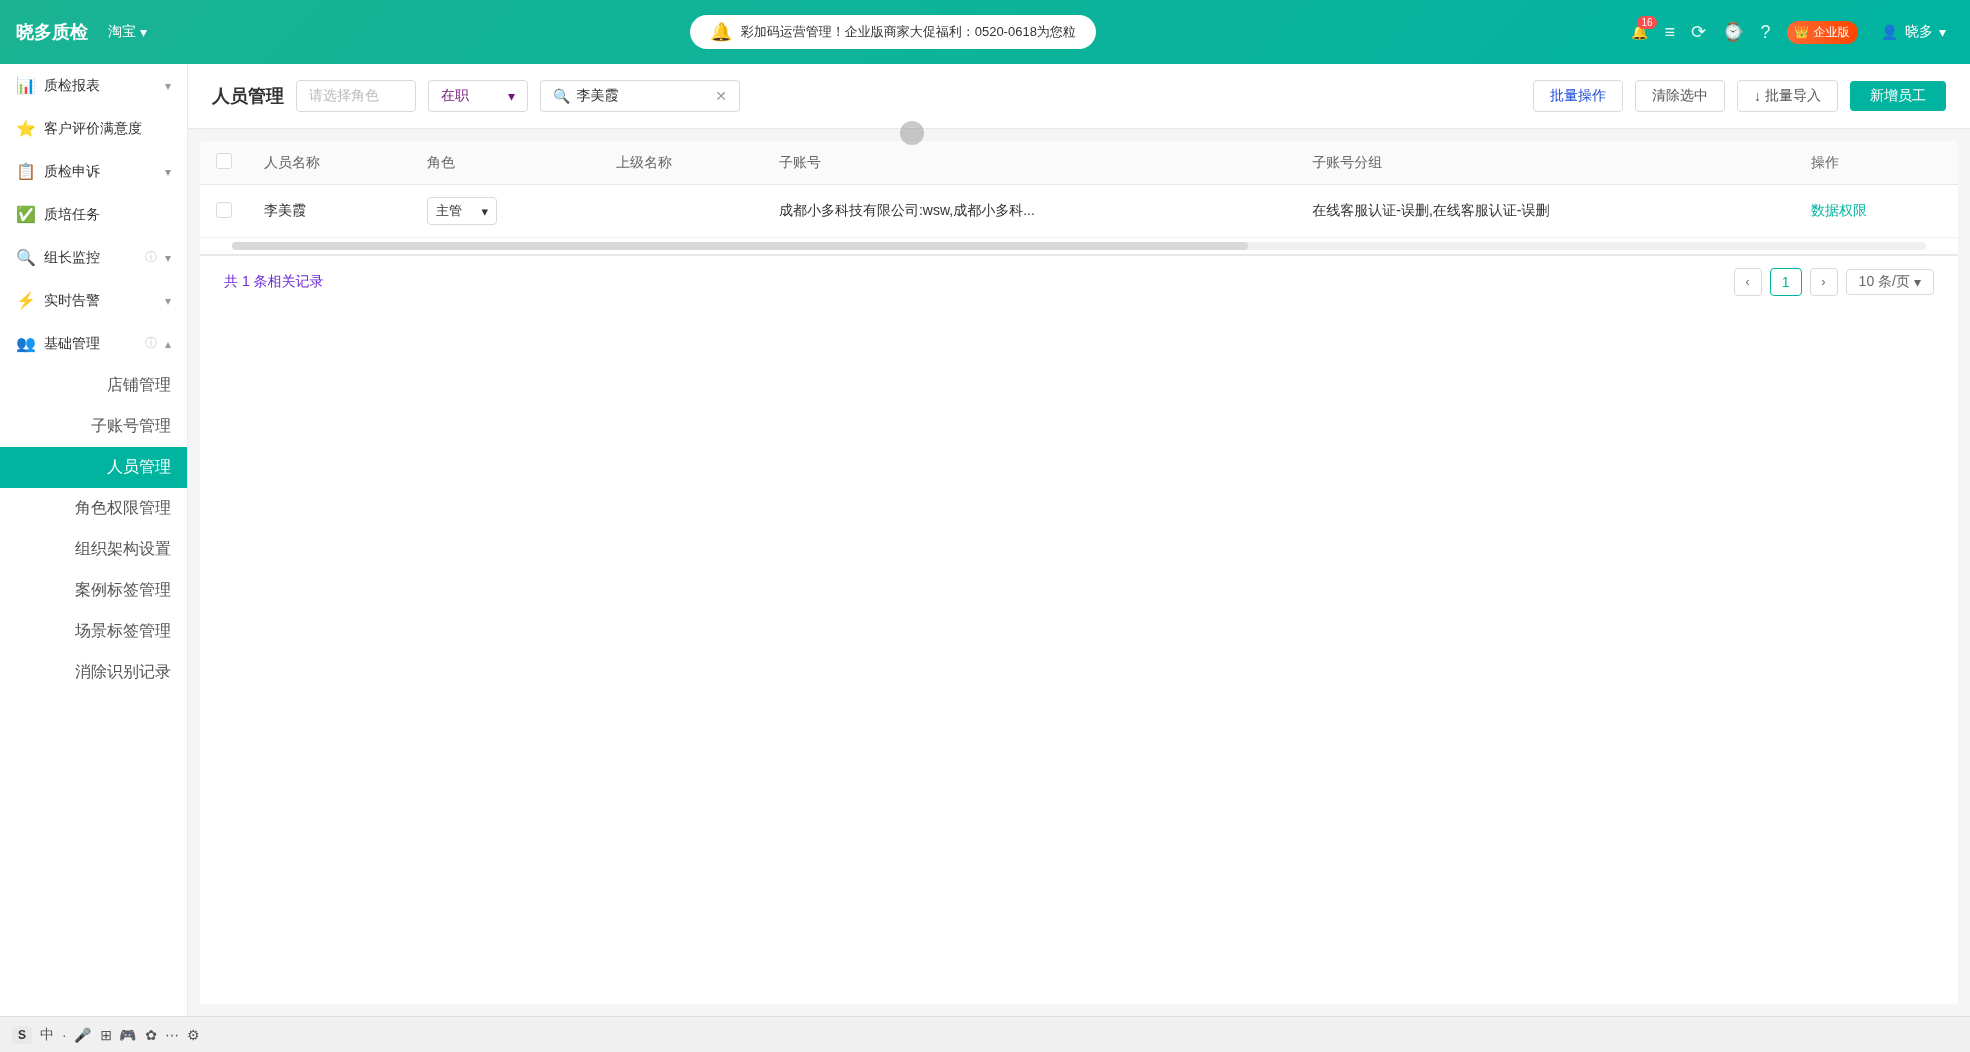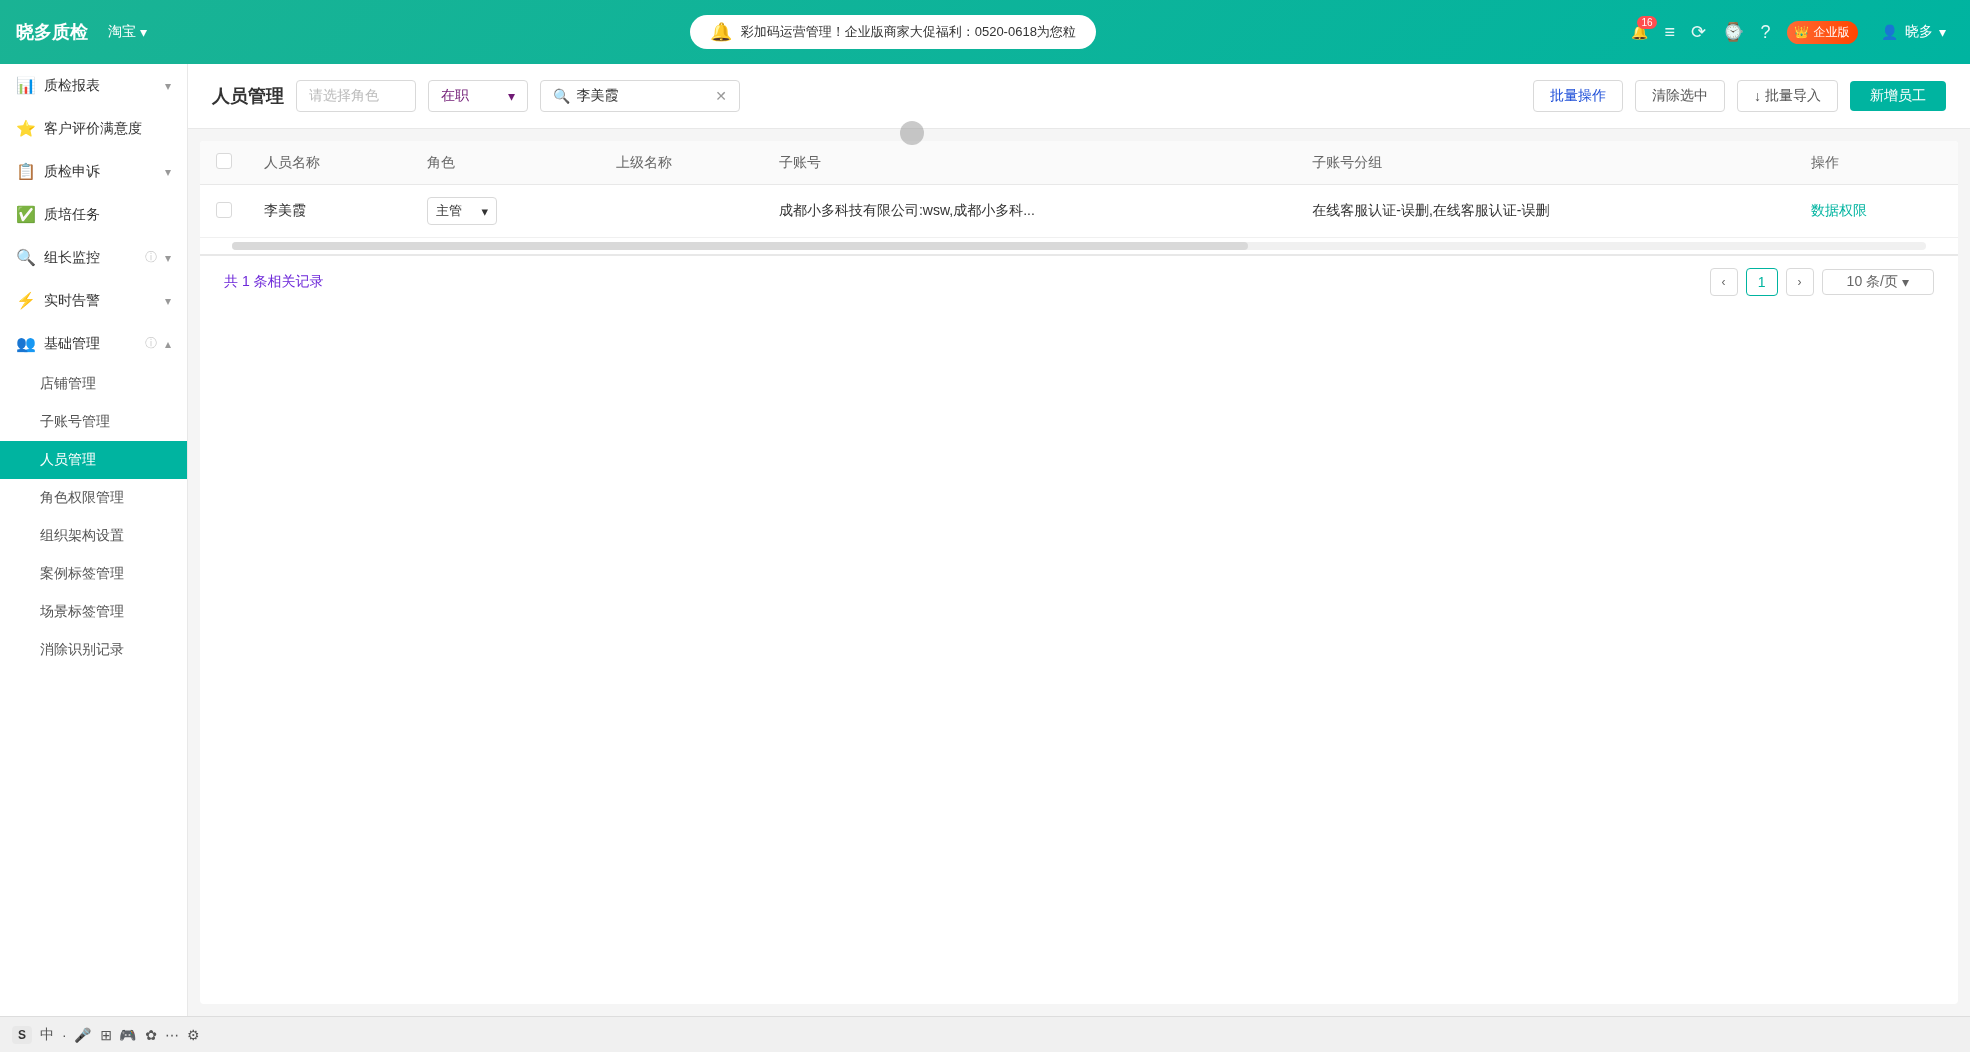--- a/index.html
+++ b/index.html
@@ -127,21 +127,22 @@
       font-size: 14px;
       position: relative;
     }
     .sidebar-item-icon { font-size: 16px; }
     .sidebar-item-label { flex: 1; }
     .sidebar-arrow { font-size: 12px; color: #999; }
     .sidebar-sub-item {
       padding: 10px 16px 10px 40px;
       cursor: pointer;
       color: #555;
-      font-size: 14px;
+      font-size: 16px;
+      text-align: right;
     }
     .sidebar-sub-item.active { background: #00b4a0; color: white; }
     .sidebar-info-icon { font-size: 12px; color: #ccc; margin-left: 4px; }
 
     
     .content {
       flex: 1;
       display: flex;
       flex-direction: column;
       overflow: hidden;
@@ -366,21 +367,21 @@
       align-items: center;
       justify-content: center;
     }
     .per-page {
       display: flex;
       align-items: center;
       gap: 4px;
       color: #666;
       font-size: 14px;
       border: 1px solid #d9d9d9;
-      padding: 3px 24px;
+      padding: 3px 12px;
       border-radius: 4px;
       cursor: pointer;
     }
 
     
     .cursor-overlay {
       position: fixed;
       width: 24px;
       height: 24px;
       background: rgba(150,150,150,0.5);

